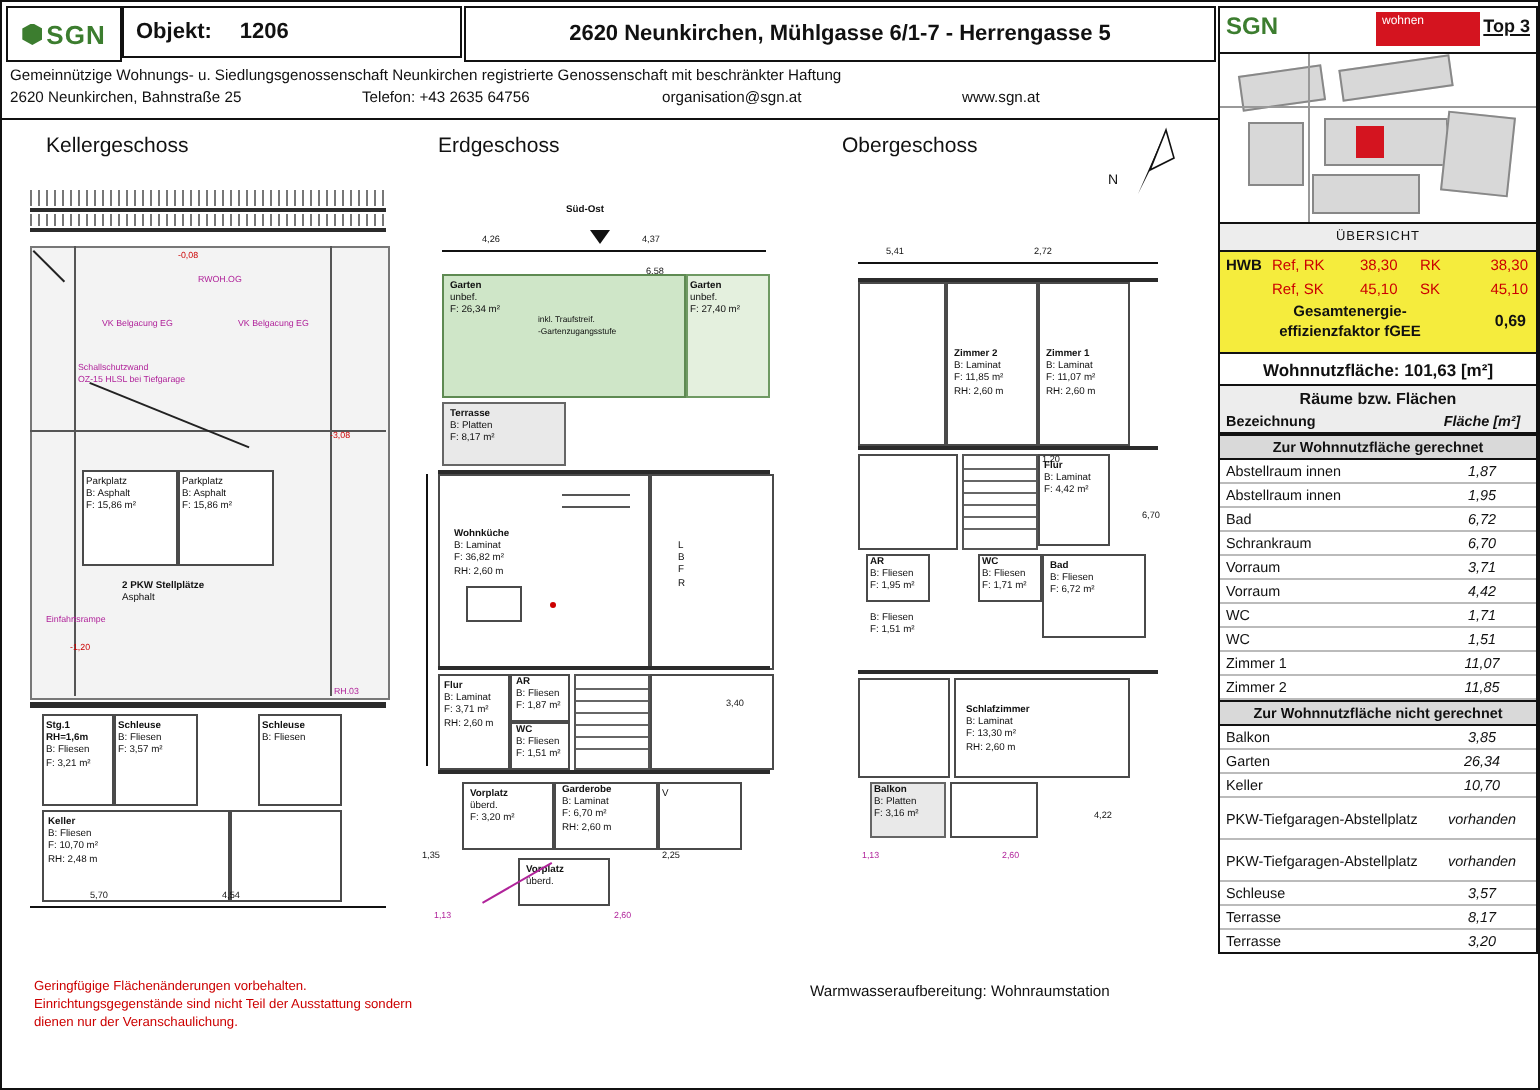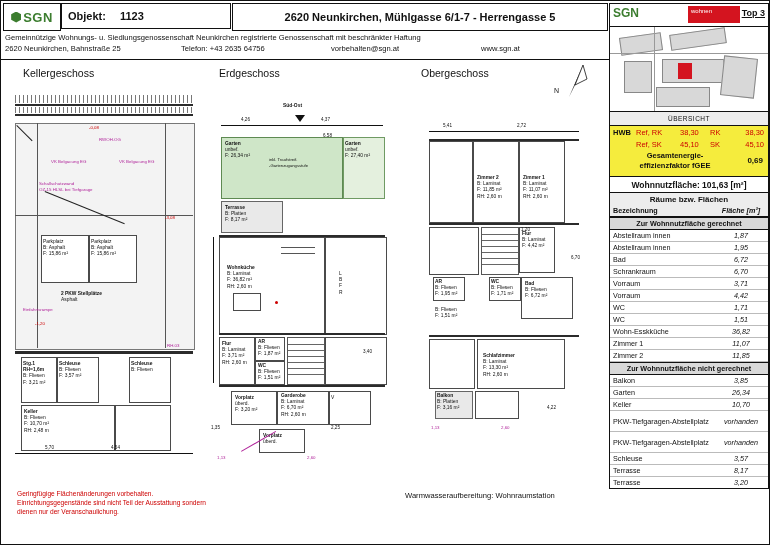--- a/index.html
+++ b/index.html
@@ -92,29 +92,29 @@
 
 <div id="sheet">
 
   <div class="hdr">
     <div class="logo">
       <span class="hx"></span>
         <span class="lg">SGN</span>
     </div>
     <div class="objbox">
       <span class="olab">Objekt:</span>
-      <span>1123</span>
+      <span>1206</span>
     </div>
     <div class="addrbox">2620 Neunkirchen, Mühlgasse 6/1-7 - Herrengasse 5</div>
     <div class="firmline">
       <div>Gemeinnützige Wohnungs- u. Siedlungsgenossenschaft Neunkirchen registrierte Genossenschaft mit beschränkter Haftung</div>
       <div class="l2">
         <span class="c1">2620 Neunkirchen, Bahnstraße 25</span>
         <span class="c2">Telefon: +43 2635 64756</span>
-        <span class="c2">vorbehalten@sgn.at</span>
+        <span class="c2">organisation@sgn.at</span>
         <span>www.sgn.at</span>
       </div>
     </div>
     <div class="hdr-sep"></div>
   </div>
 
   <div class="fptitle" style="left:22px;top:66px;">Kellergeschoss</div>
   <div class="fptitle" style="left:218px;top:66px;">Erdgeschoss</div>
   <div class="fptitle" style="left:420px;top:66px;">Obergeschoss</div>
 
@@ -368,24 +368,20 @@
       </div>
     <div class="tr">
         <span class="k">WC</span>
         <span class="v">1,71</span>
       </div>
     <div class="tr">
         <span class="k">WC</span>
         <span class="v">1,51</span>
       </div>
     <div class="tr">
-        <span class="k">Wohn-Esskküche</span>
-        <span class="v">36,82</span>
-      </div>
-    <div class="tr">
         <span class="k">Zimmer 1</span>
         <span class="v">11,07</span>
       </div>
     <div class="tr">
         <span class="k">Zimmer 2</span>
         <span class="v">11,85</span>
       </div>
 
     <div class="tr sec">
         <span>Zur Wohnnutzfläche nicht gerechnet</span>

